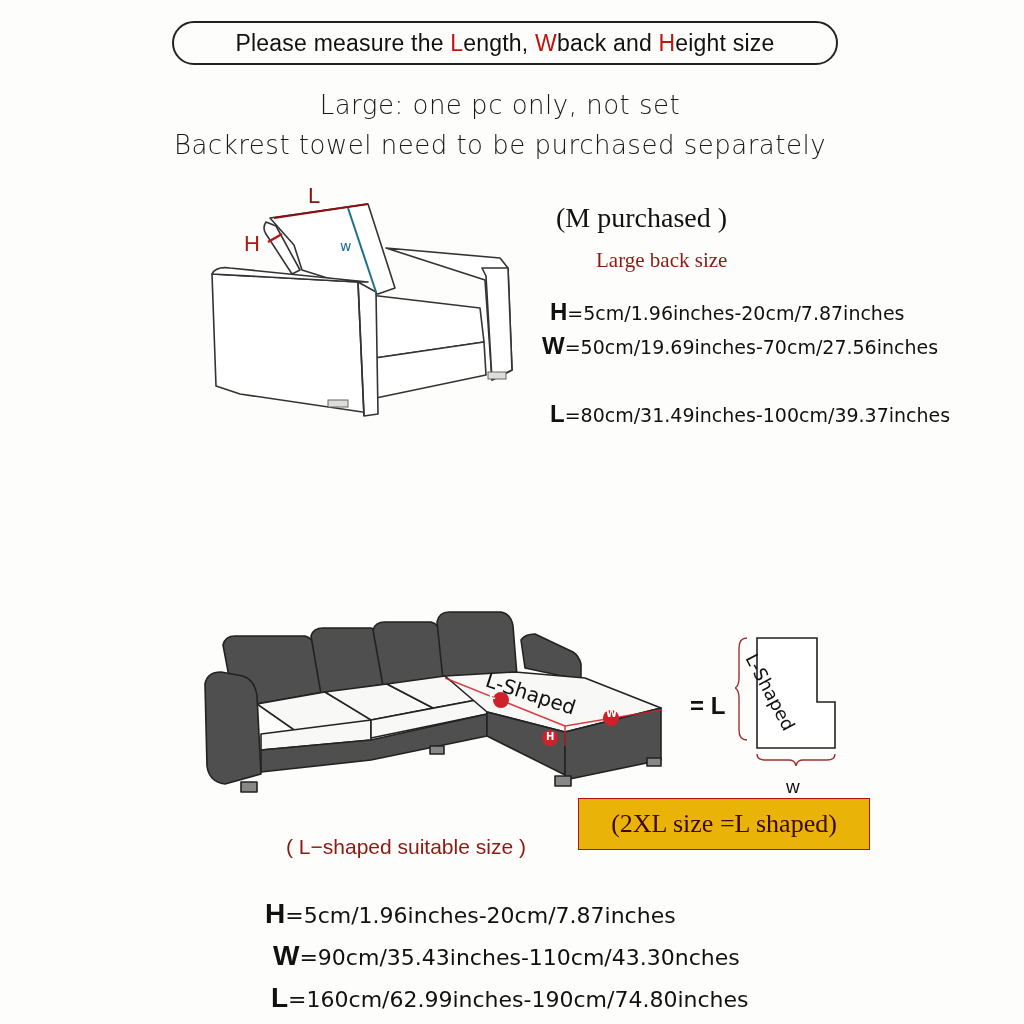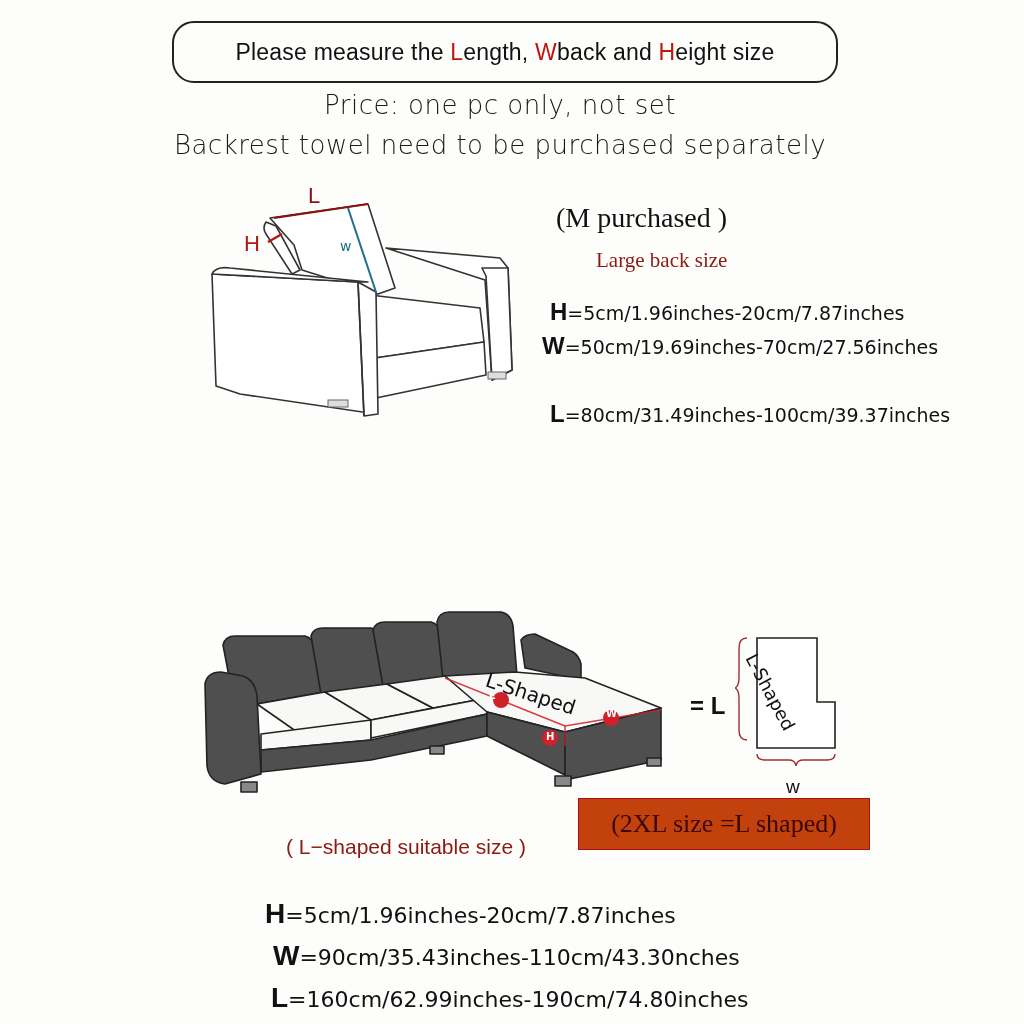--- a/index.html
+++ b/index.html
@@ -1,41 +1,41 @@
 <!DOCTYPE html>
 <html><head>
 <meta charset="utf-8">
 <style>
   html, body { margin:0; padding:0; }
   body { width:1024px; height:1024px; background:#fdfdfb; position:relative; overflow:hidden; font-family:"DejaVu Sans", sans-serif; color:#111; }
   .abs { position:absolute; }
-  .banner { left:172px; top:21px; width:666px; height:62px; border:2px solid #222; border-radius:22px; box-sizing:border-box; display:flex; align-items:center; justify-content:center; font-family:"Liberation Sans", sans-serif; font-size:23px; color:#111; letter-spacing:0.2px; }
+  .banner { left:172px; top:21px; width:666px; height:44px; border:2px solid #222; border-radius:22px; box-sizing:border-box; display:flex; align-items:center; justify-content:center; font-family:"Liberation Sans", sans-serif; font-size:23px; color:#111; letter-spacing:0.2px; }
   .red { color:#c0140f; }
   .subtitle { left:0; width:1000px; text-align:center; font-size:26px; color:#1a1a1a; font-family:"DejaVu Sans", sans-serif; font-weight:300; letter-spacing:0.5px; }
   .serif { font-family:"Liberation Serif", serif; }
   .spec { font-size:19px; white-space:nowrap; color:#111; }
   .spec b { font-family:"Liberation Sans", sans-serif; font-weight:bold; font-size:24px; }
   .spec2 { font-size:22px; white-space:nowrap; color:#111; }
   .spec2 b { font-family:"Liberation Sans", sans-serif; font-weight:bold; font-size:28px; }
-  .redbox { left:578px; top:798px; width:292px; height:52px; background:#c2410c; border:1px solid #b01010; box-sizing:border-box; display:flex; align-items:center; justify-content:center; font-family:"Liberation Serif", serif; font-size:26px; color:#3a0808; }
+  .redbox { left:578px; top:798px; width:292px; height:52px; background:#eab308; border:1px solid #b01010; box-sizing:border-box; display:flex; align-items:center; justify-content:center; font-family:"Liberation Serif", serif; font-size:26px; color:#3a0808; }
 </style>
 </head>
 <body>
 
 <div class="abs banner">
   <span style="white-space:pre">Please measure the </span>
     <span class="red">L</span>
     <span style="white-space:pre">ength, </span>
     <span class="red">W</span>
     <span style="white-space:pre">back and </span>
     <span class="red">H</span>
     <span>eight size</span>
 </div>
 
-<div class="abs subtitle" style="top:90px;">Price: one pc only, not set</div>
+<div class="abs subtitle" style="top:90px;">Large: one pc only, not set</div>
 <div class="abs subtitle" style="top:130px;">Backrest towel need to be purchased separately</div>
 
 <svg class="abs" style="left:200px; top:170px;" width="320" height="270" viewBox="0 0 320 270">
   <g fill="#fff" stroke="#333" stroke-width="1.6" stroke-linejoin="round">
 
     <path d="M186 78 L300 88 L308 98 L312 200 L292 210 L285 110 Z"></path>
     <path d="M282 98 L308 98 L312 200 L292 210 L286 106 Z"></path>
 
     <path d="M70 48 L168 34 L195 118 L178 124 L102 100 L94 75 Z"></path>
     <path d="M66 52 Q62 58 66 64 L92 104 L100 100 L76 56 Z"></path>

